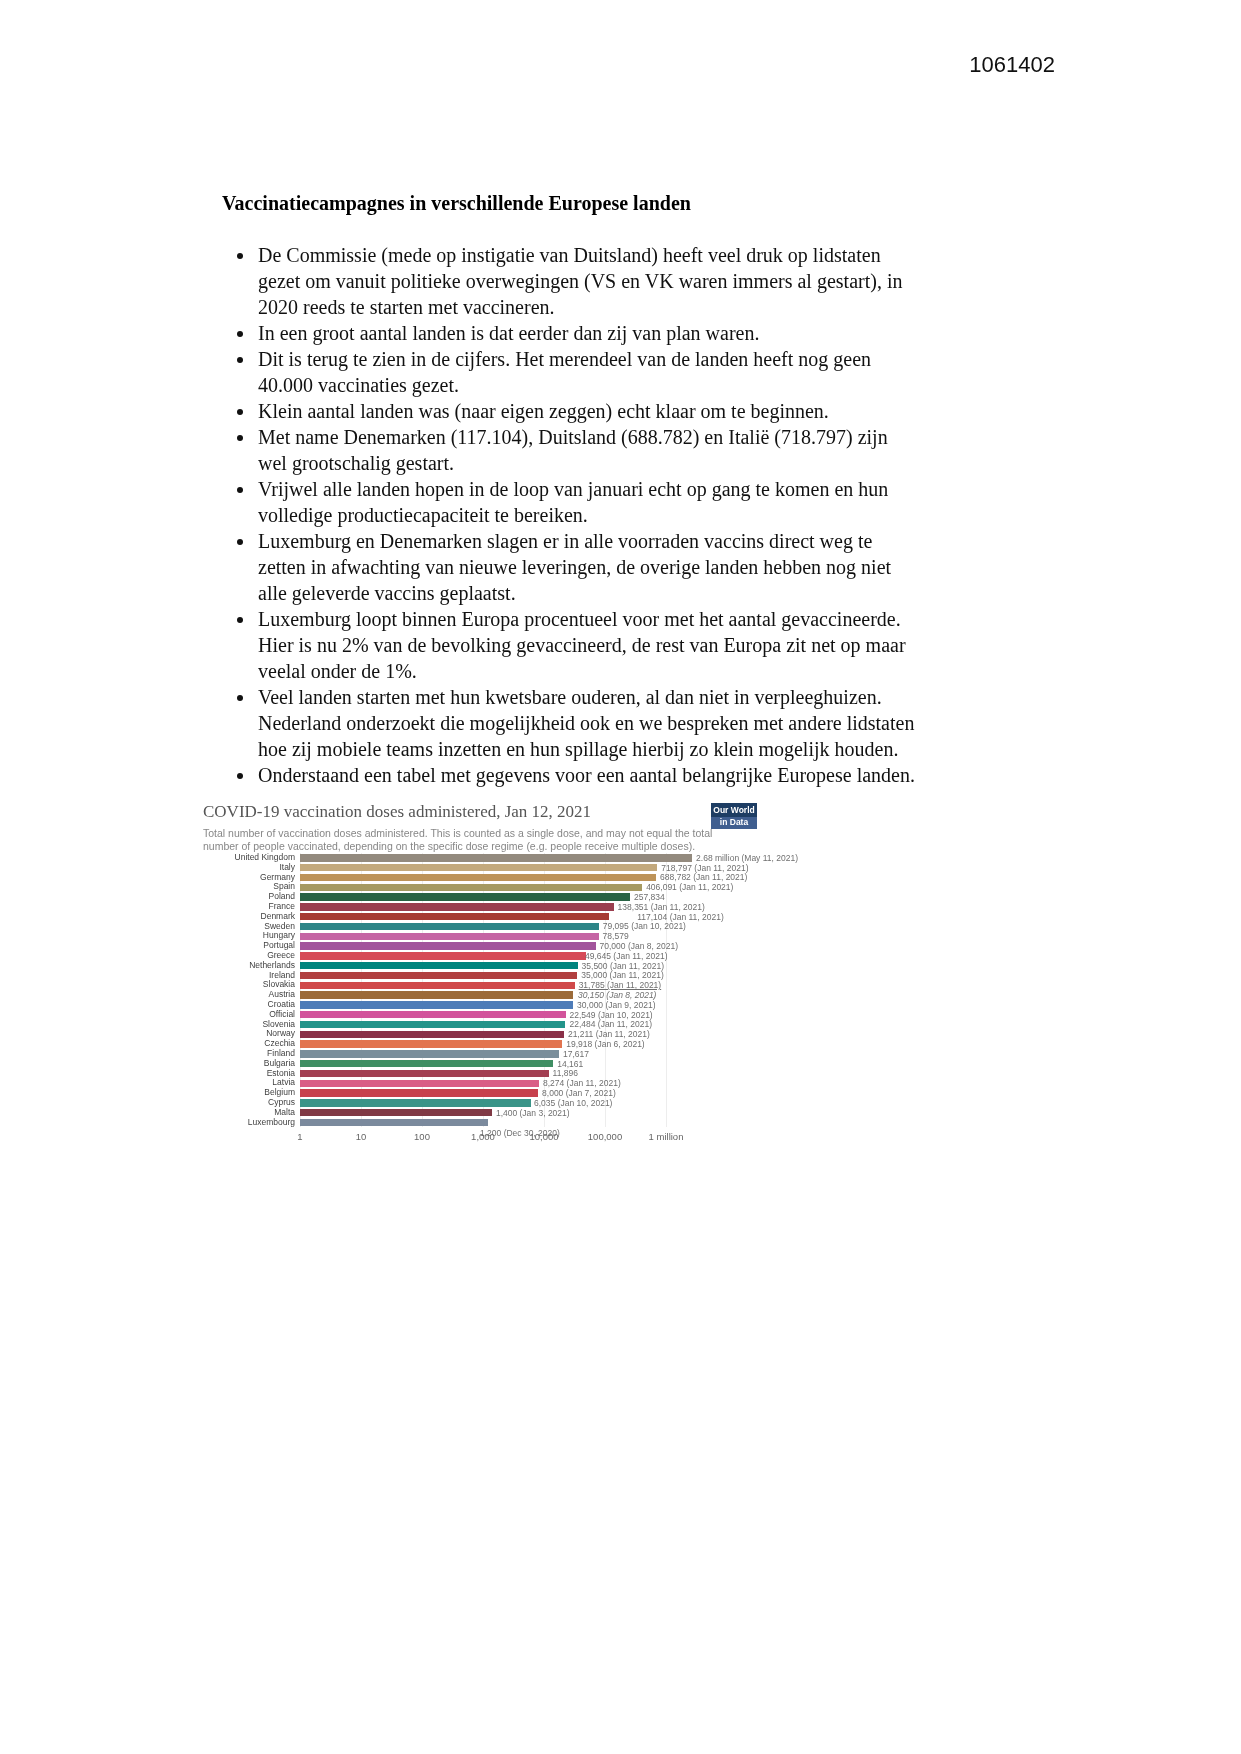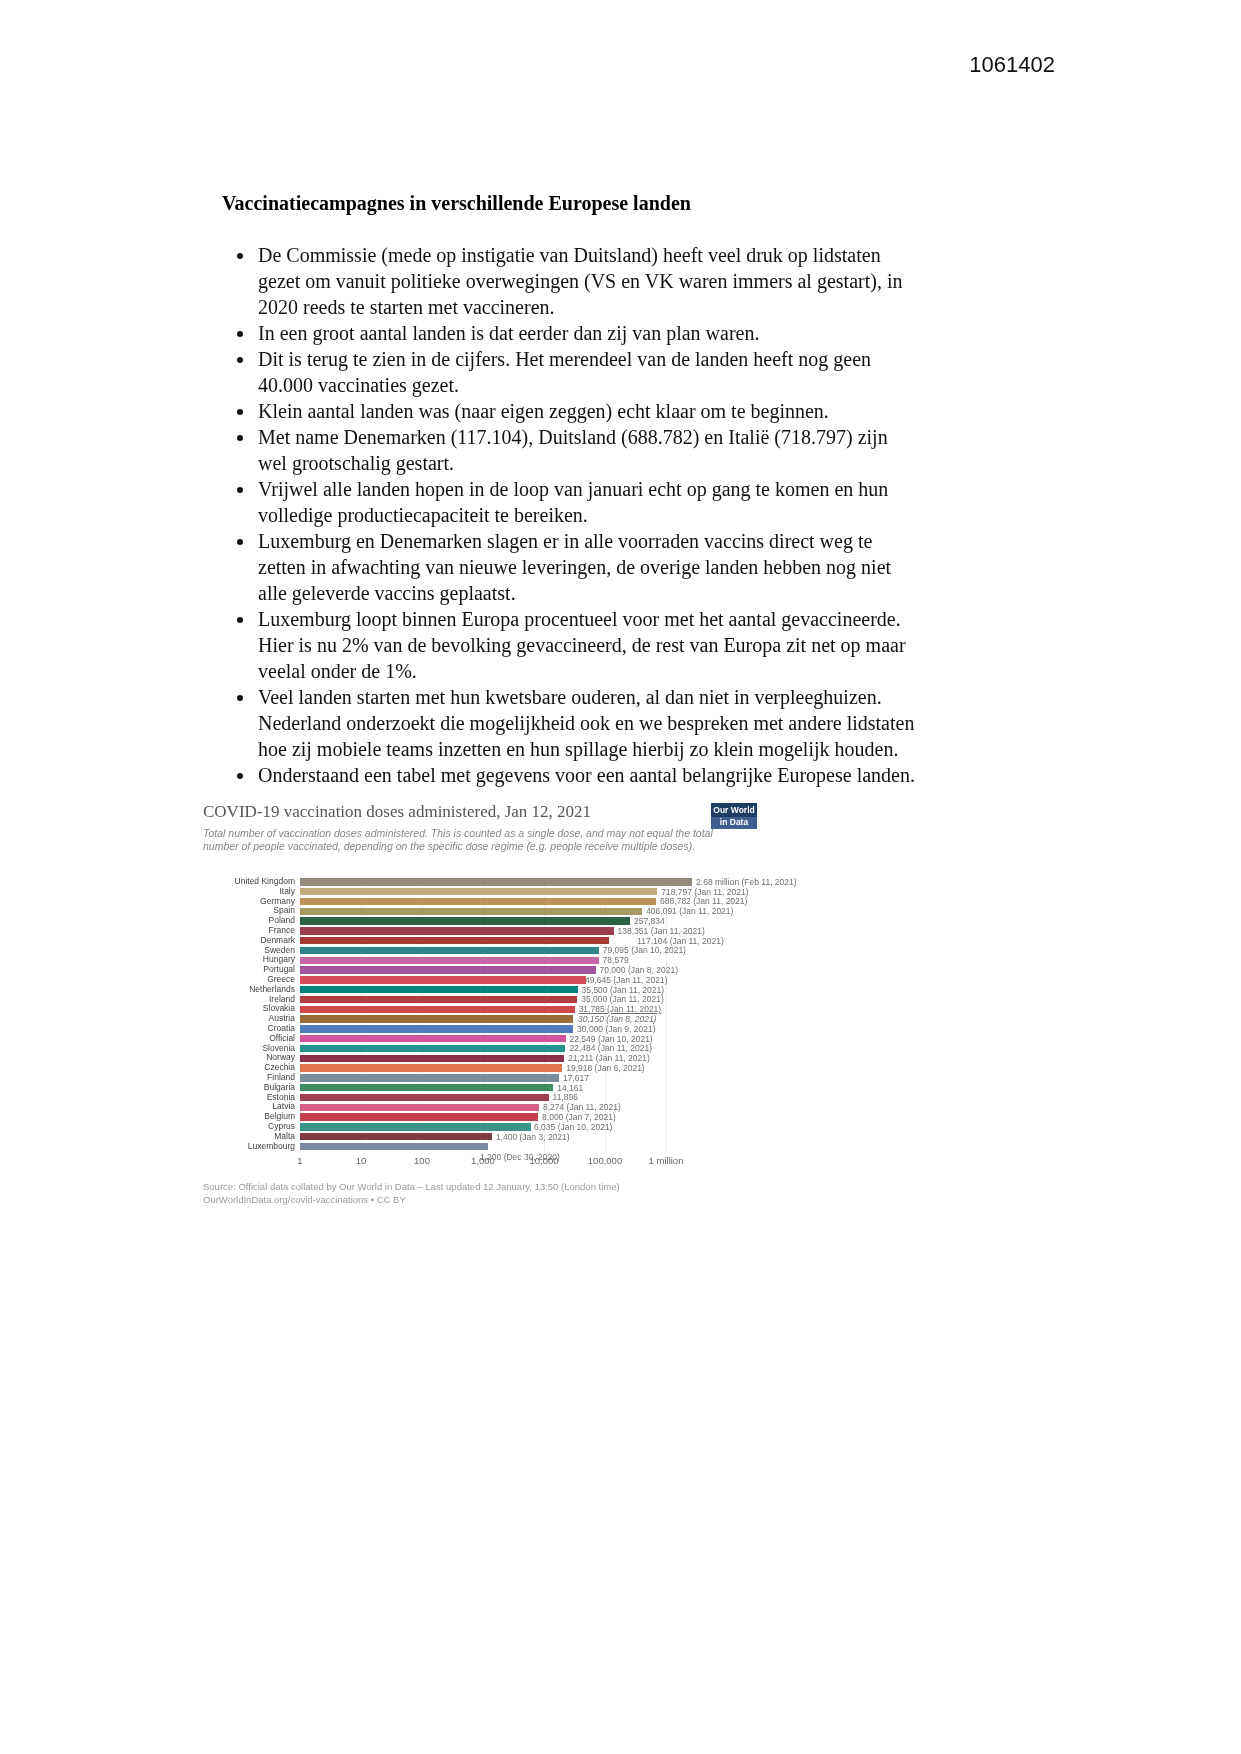--- a/index.html
+++ b/index.html
@@ -31,22 +31,21 @@
     margin-top:14px; margin-left:-19px; width:618px;
     font-family:"Liberation Sans", sans-serif;
   }
   .chart-header { position:relative; }
   .chart-title {
     font-family:"Liberation Serif", serif;
     font-size:17px; color:#555; margin:0 0 5px 0;
   }
   .chart-subtitle {
     font-size:10.5px; line-height:13px; color:#878787;
-    margin-bottom:24px;
-    font-style:italic;
+    margin-bottom:0;
   }
   .owid-logo {
     position:absolute; top:1px; right:64px; width:46px;
     background:#1d3d63; color:#fff;
     font-size:8.5px; font-weight:bold; text-align:center;
     line-height:11px; padding:2px 0 0 0;
   }
   .owid-logo .line2 { background:#3f5e8f; margin-top:1px; padding-bottom:1px; }
 
   .chart-body { position:relative; }
@@ -113,21 +112,21 @@
           <div class="gridline" style="left: 158px;"></div>
           <div class="gridline" style="left: 219px;"></div>
           <div class="gridline" style="left: 280px;"></div>
           <div class="gridline" style="left: 341px;"></div>
           <div class="gridline" style="left: 402px;"></div>
           <div class="gridline" style="left: 463px;"></div>
           <div class="bar-row">
             <div class="bar-label">United Kingdom</div>
             <div class="bar-track">
               <div class="bar" style="width: 392.116px; background: rgb(147, 138, 126);"></div>
-              <span class="bar-value" style="left: 396.116px;">2.68 million (Feb 11, 2021)</span>
+              <span class="bar-value" style="left: 396.116px;">2.68 million (May 11, 2021)</span>
             </div>
           </div>
           <div class="bar-row">
             <div class="bar-label">Italy</div>
             <div class="bar-track">
               <div class="bar" style="width: 357.253px; background: rgb(195, 169, 125);"></div>
               <span class="bar-value" style="left: 361.253px;">718,797 (Jan 11, 2021)</span>
             </div>
           </div>
           <div class="bar-row">
@@ -317,20 +316,16 @@
       <div class="chart-axis" id="chart-axis">
           <span class="tick" style="left: 0px;">1</span>
           <span class="tick" style="left: 61px;">10</span>
           <span class="tick" style="left: 122px;">100</span>
           <span class="tick" style="left: 183px;">1,000</span>
           <span class="tick" style="left: 244px;">10,000</span>
           <span class="tick" style="left: 305px;">100,000</span>
           <span class="tick" style="left: 366px;">1 million</span>
         </div>
 
-      <div class="chart-source">
-        <div>Source: Official data collated by Our World in Data – Last updated 12 January, 13:50 (London time)</div>
-        <div>OurWorldInData.org/covid-vaccinations • CC BY</div>
-      </div>
     </div>
 
   </div>
 </div>
 
 </body></html>

